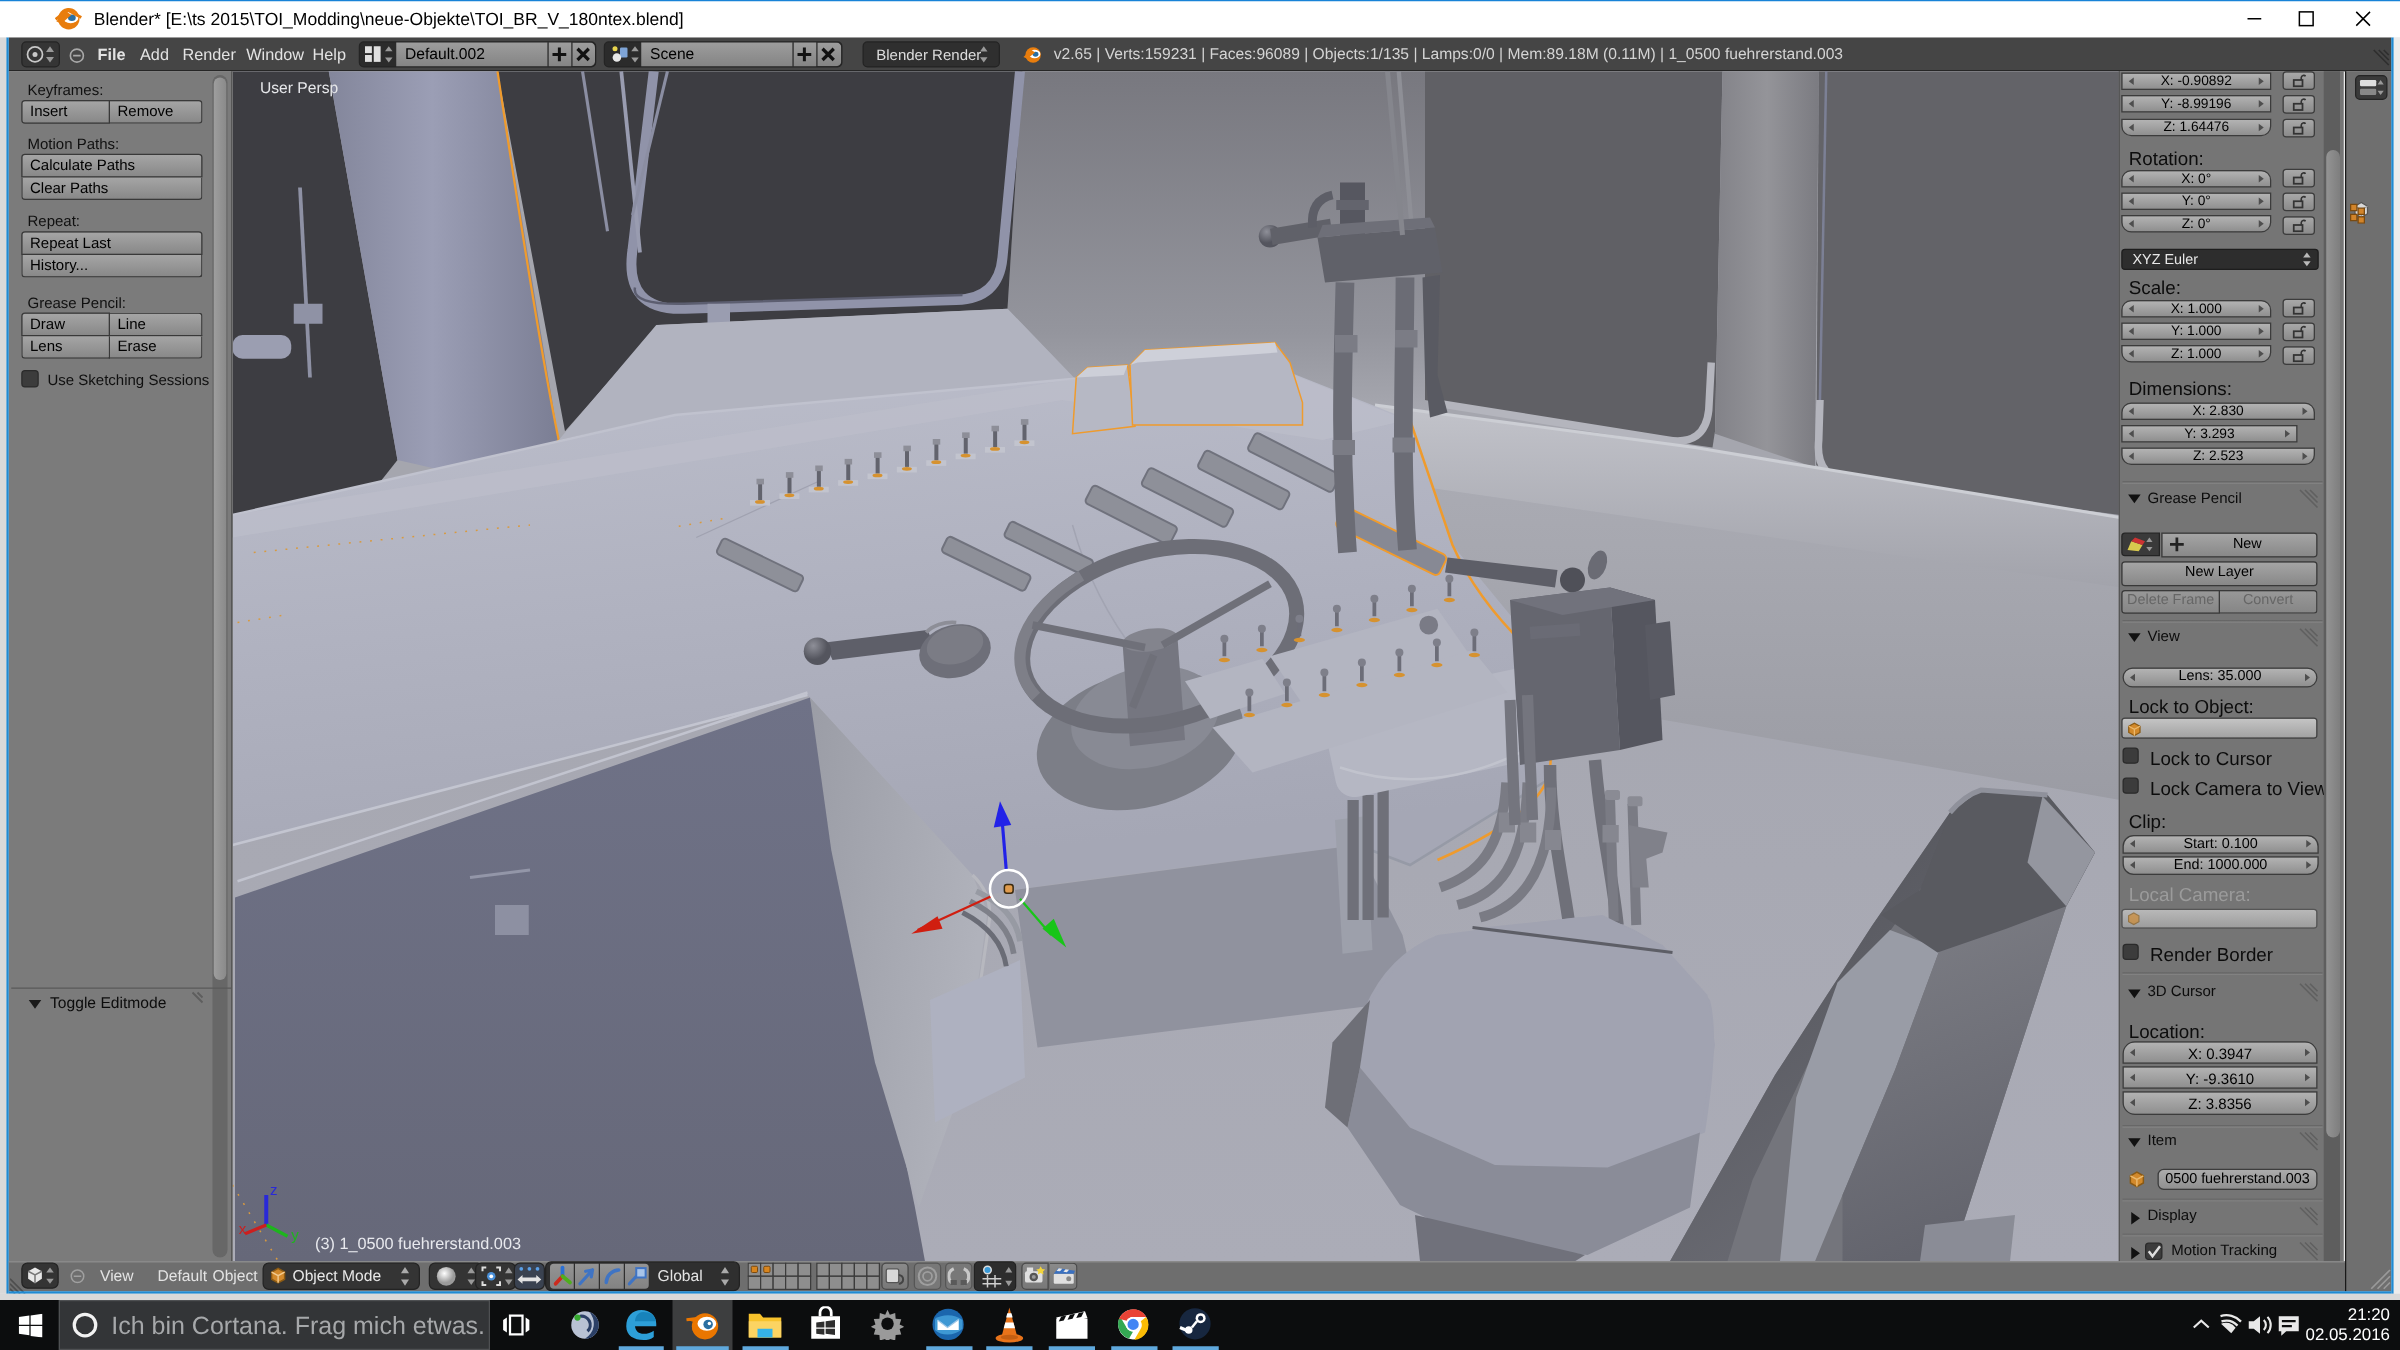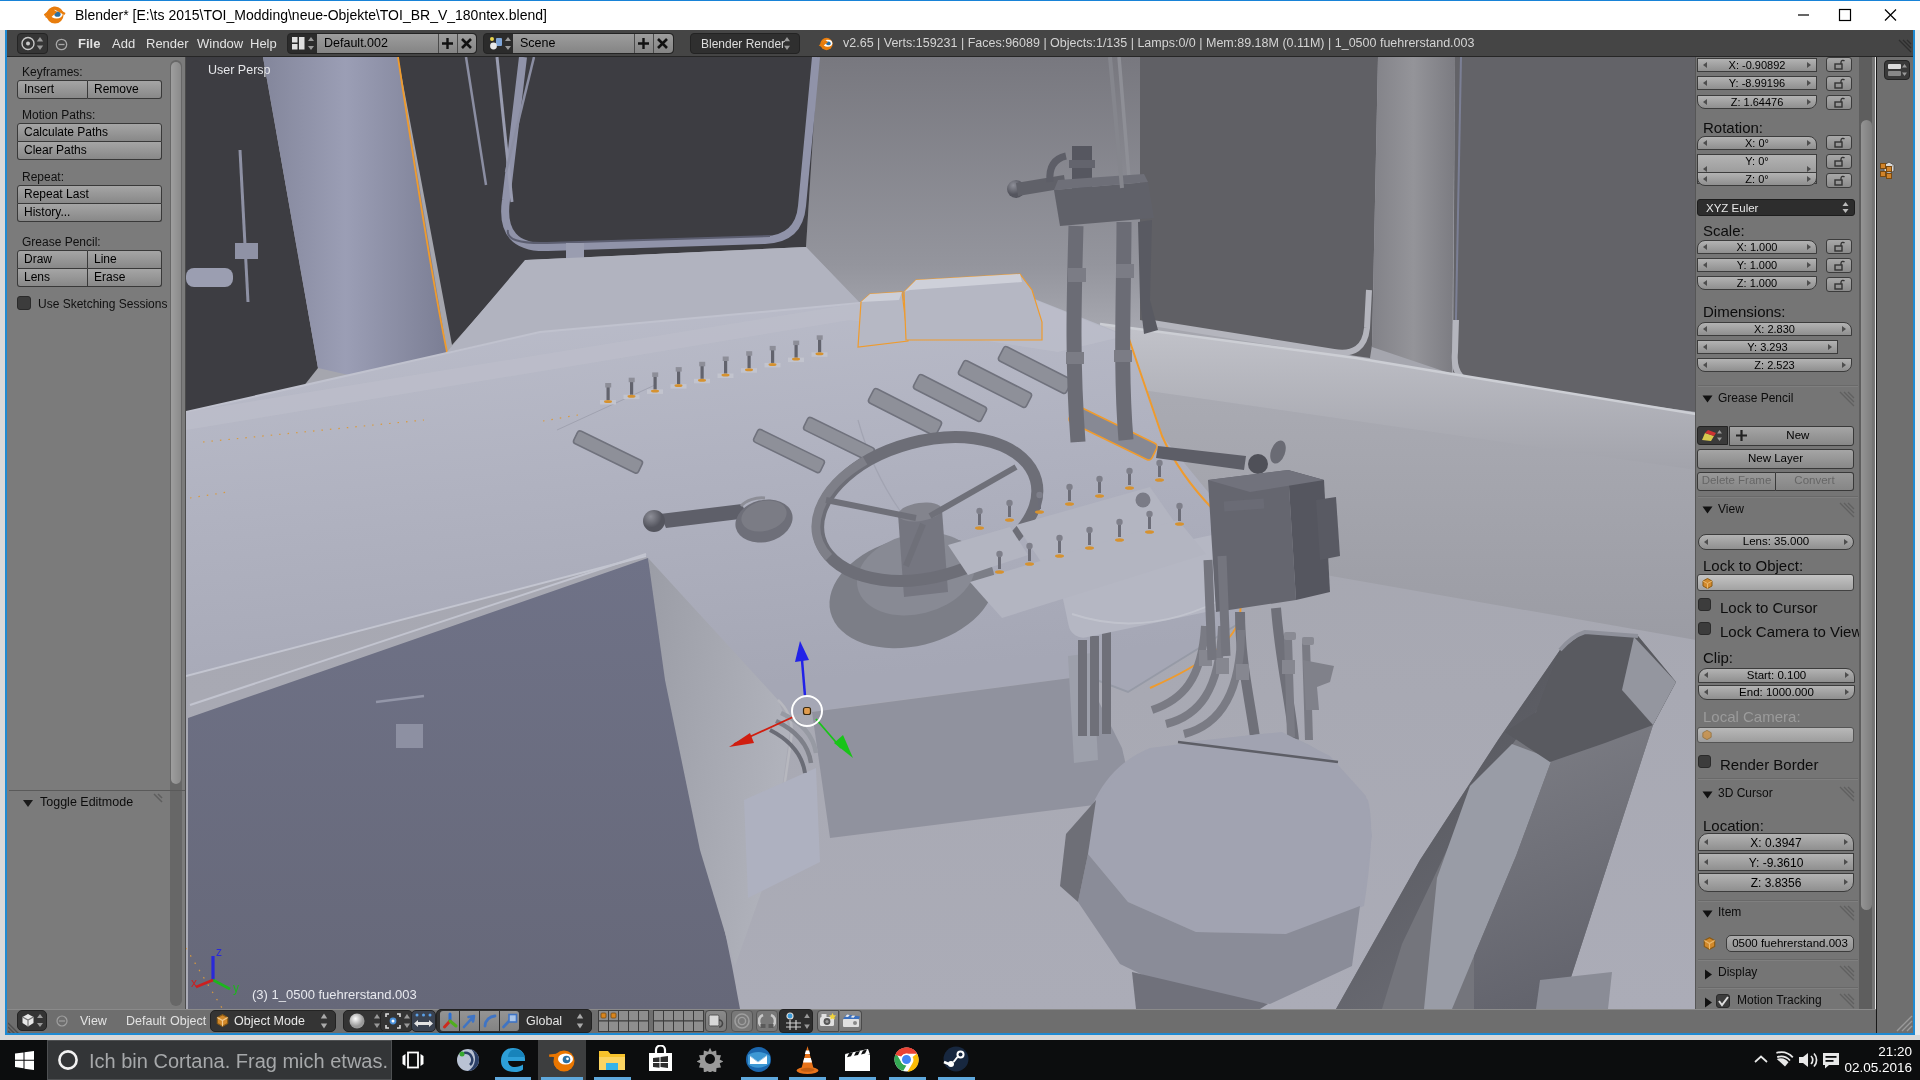--- a/index.html
+++ b/index.html
@@ -527,21 +527,21 @@
 <div id="npanel" class="abs"></div>
 
 <div class="pill" style="left:1697px;top:58px;width:120px;height:14px;border-radius:0 0 0 0;font-size:11px;">X: -0.90892</div>
 <div class="pill" style="left:1697px;top:76px;width:120px;height:14px;font-size:11px;">Y: -8.99196</div>
 <div class="pill" style="left:1697px;top:95px;width:120px;height:14px;border-radius:0 0 8px 8px;font-size:11px;">Z: 1.64476</div>
 <div class="lock" style="left:1826px;top:57px;"></div>
 <div class="lock" style="left:1826px;top:76px;"></div>
 <div class="lock" style="left:1826px;top:95px;"></div>
 <div class="plbl" style="left:1703px;top:119px;">Rotation:</div>
 <div class="pill" style="left:1697px;top:136px;width:120px;height:14px;border-radius:8px 8px 0 0;font-size:11px;">X: 0°</div>
-<div class="pill" style="left:1697px;top:154px;width:120px;height:30px;font-size:11px;">Y: 0°</div>
+<div class="pill" style="left:1697px;top:154px;width:120px;height:14px;font-size:11px;">Y: 0°</div>
 <div class="pill" style="left:1697px;top:172px;width:120px;height:14px;border-radius:0 0 8px 8px;font-size:11px;">Z: 0°</div>
 <div class="lock" style="left:1826px;top:135px;"></div>
 <div class="lock" style="left:1826px;top:154px;"></div>
 <div class="lock" style="left:1826px;top:173px;"></div>
 <div class="ddk" style="left:1697px;top:199px;width:158px;height:17px;padding:2px 0 0 8px;">XYZ Euler</div>
 <svg class="abs" style="left:1840px;top:201px" width="11" height="13" viewBox="0 0 11 13">
 <path d="M5.5 1 l3 4 h-6 Z" fill="#bbb"></path>
     <path d="M5.5 12 l3 -4 h-6 Z" fill="#bbb"></path>
   </svg>
 <div class="plbl" style="left:1703px;top:222px;">Scale:</div>

